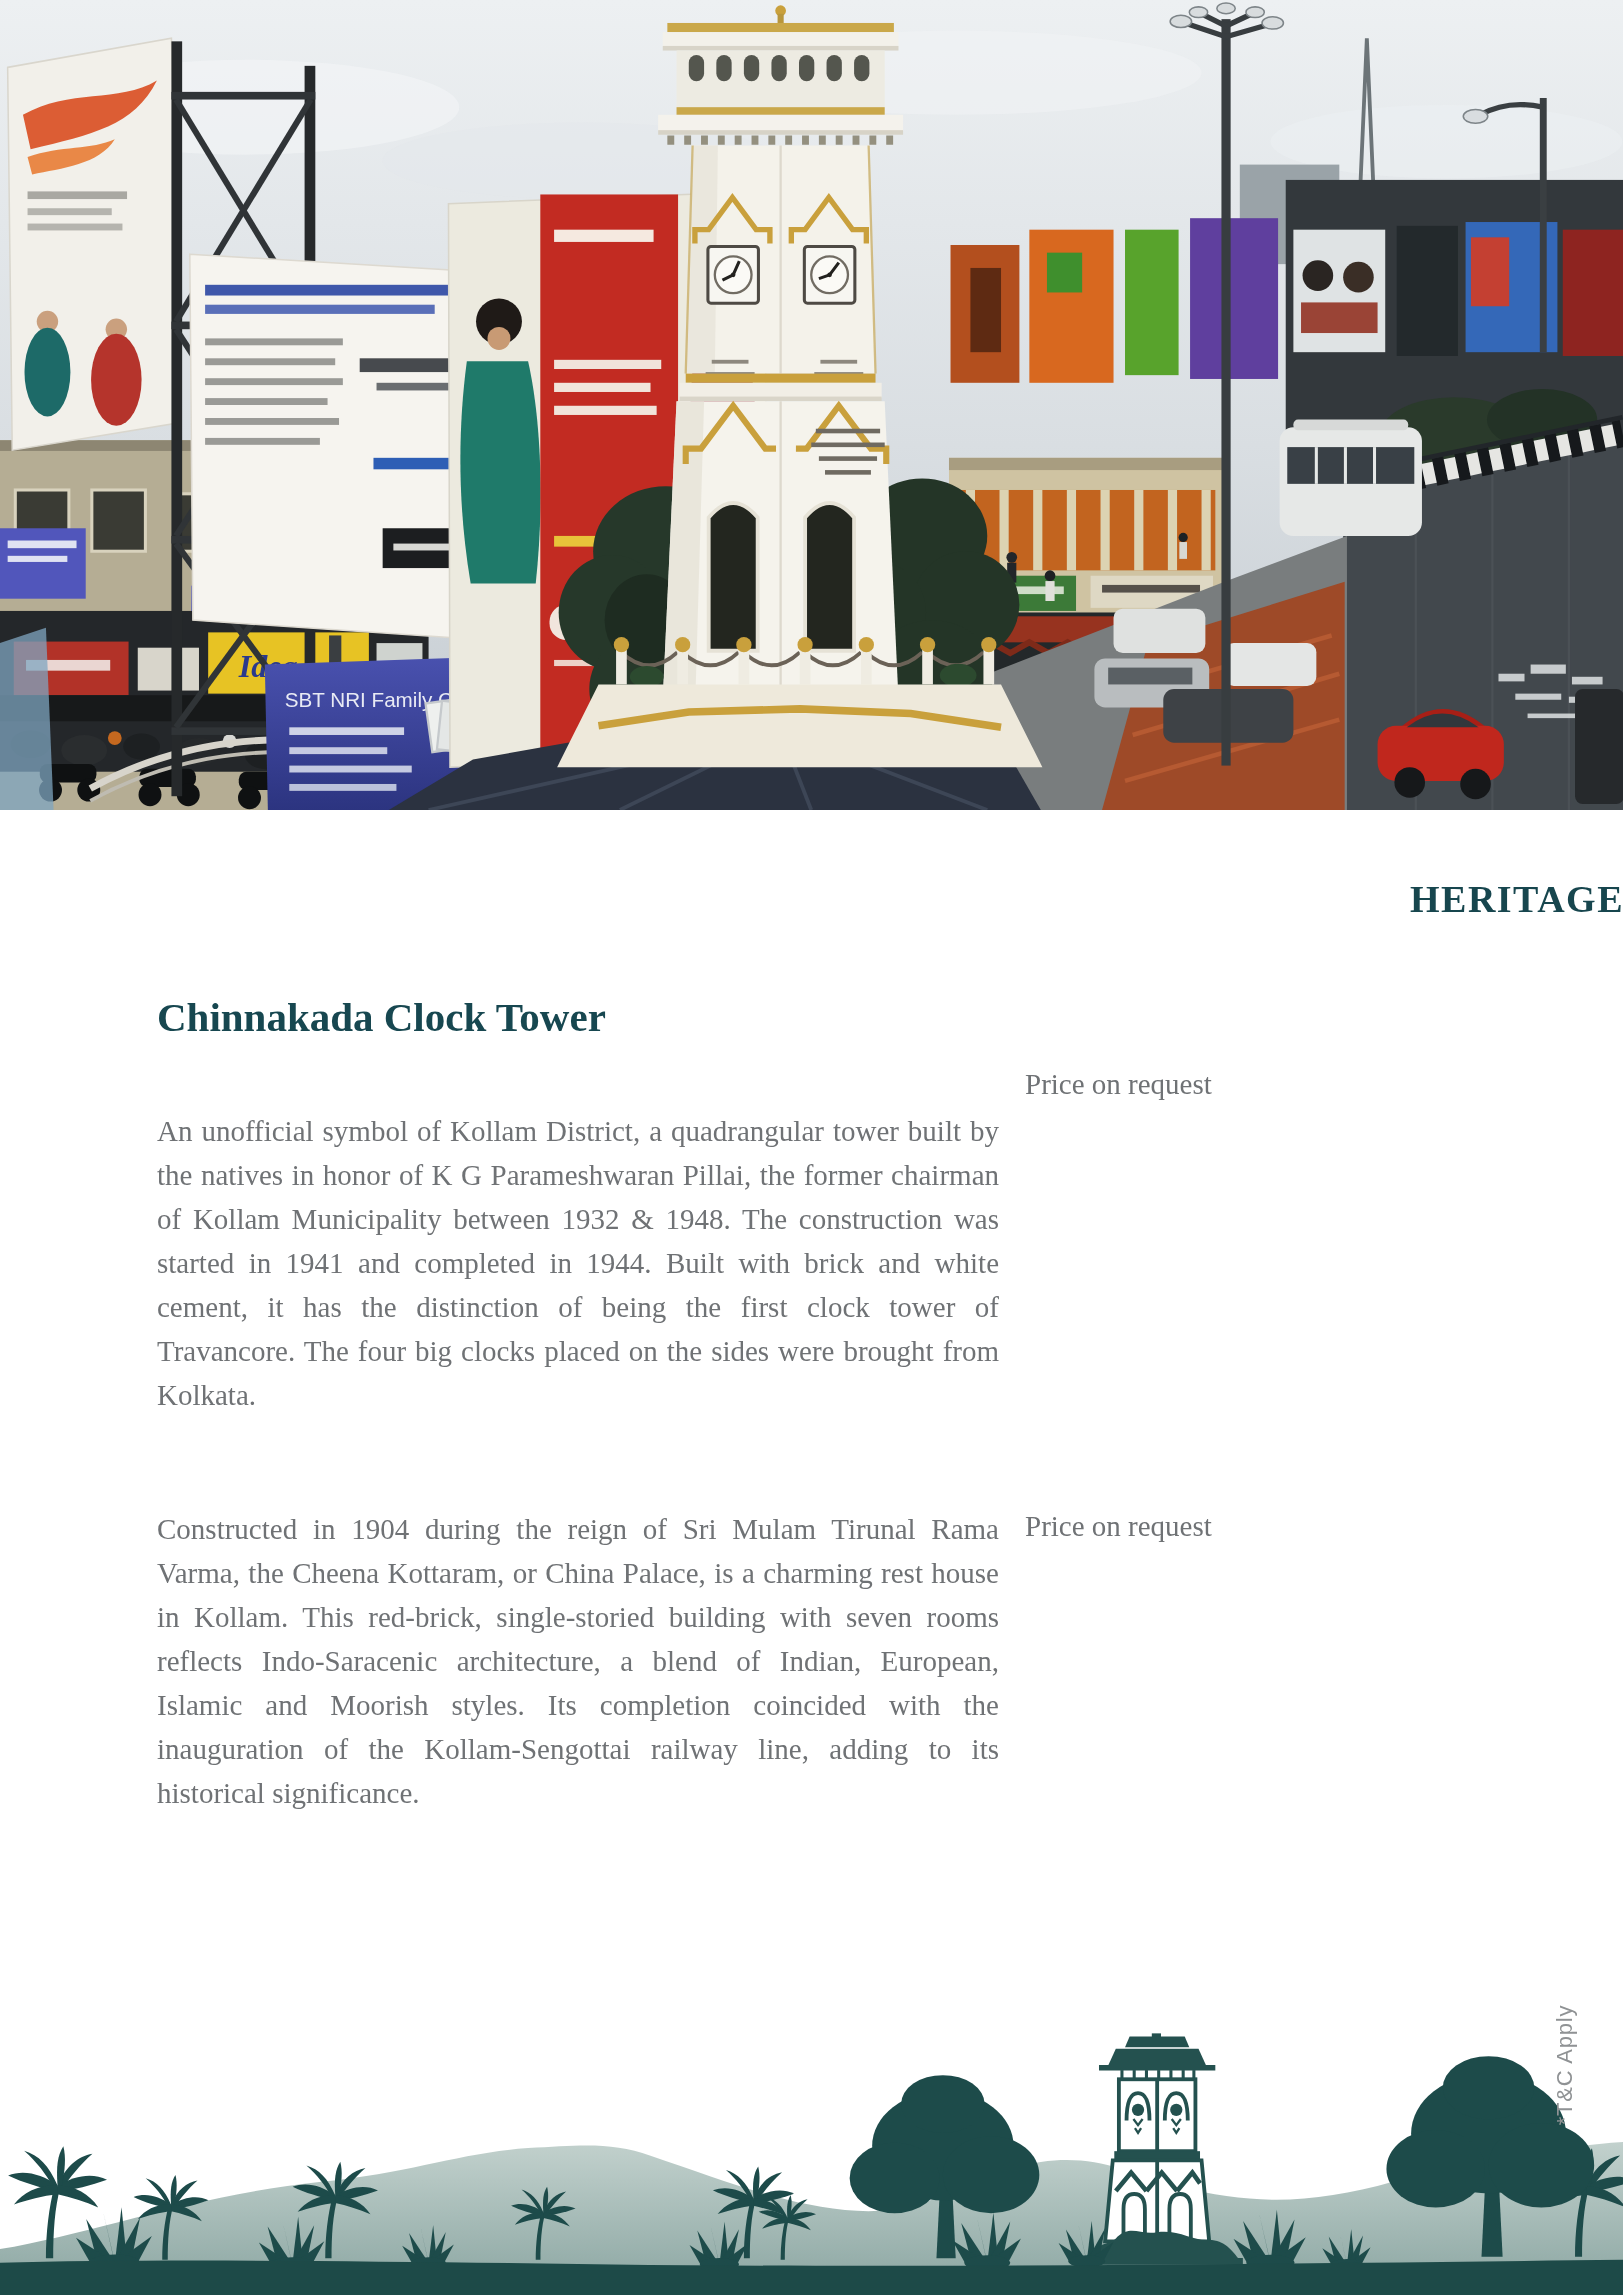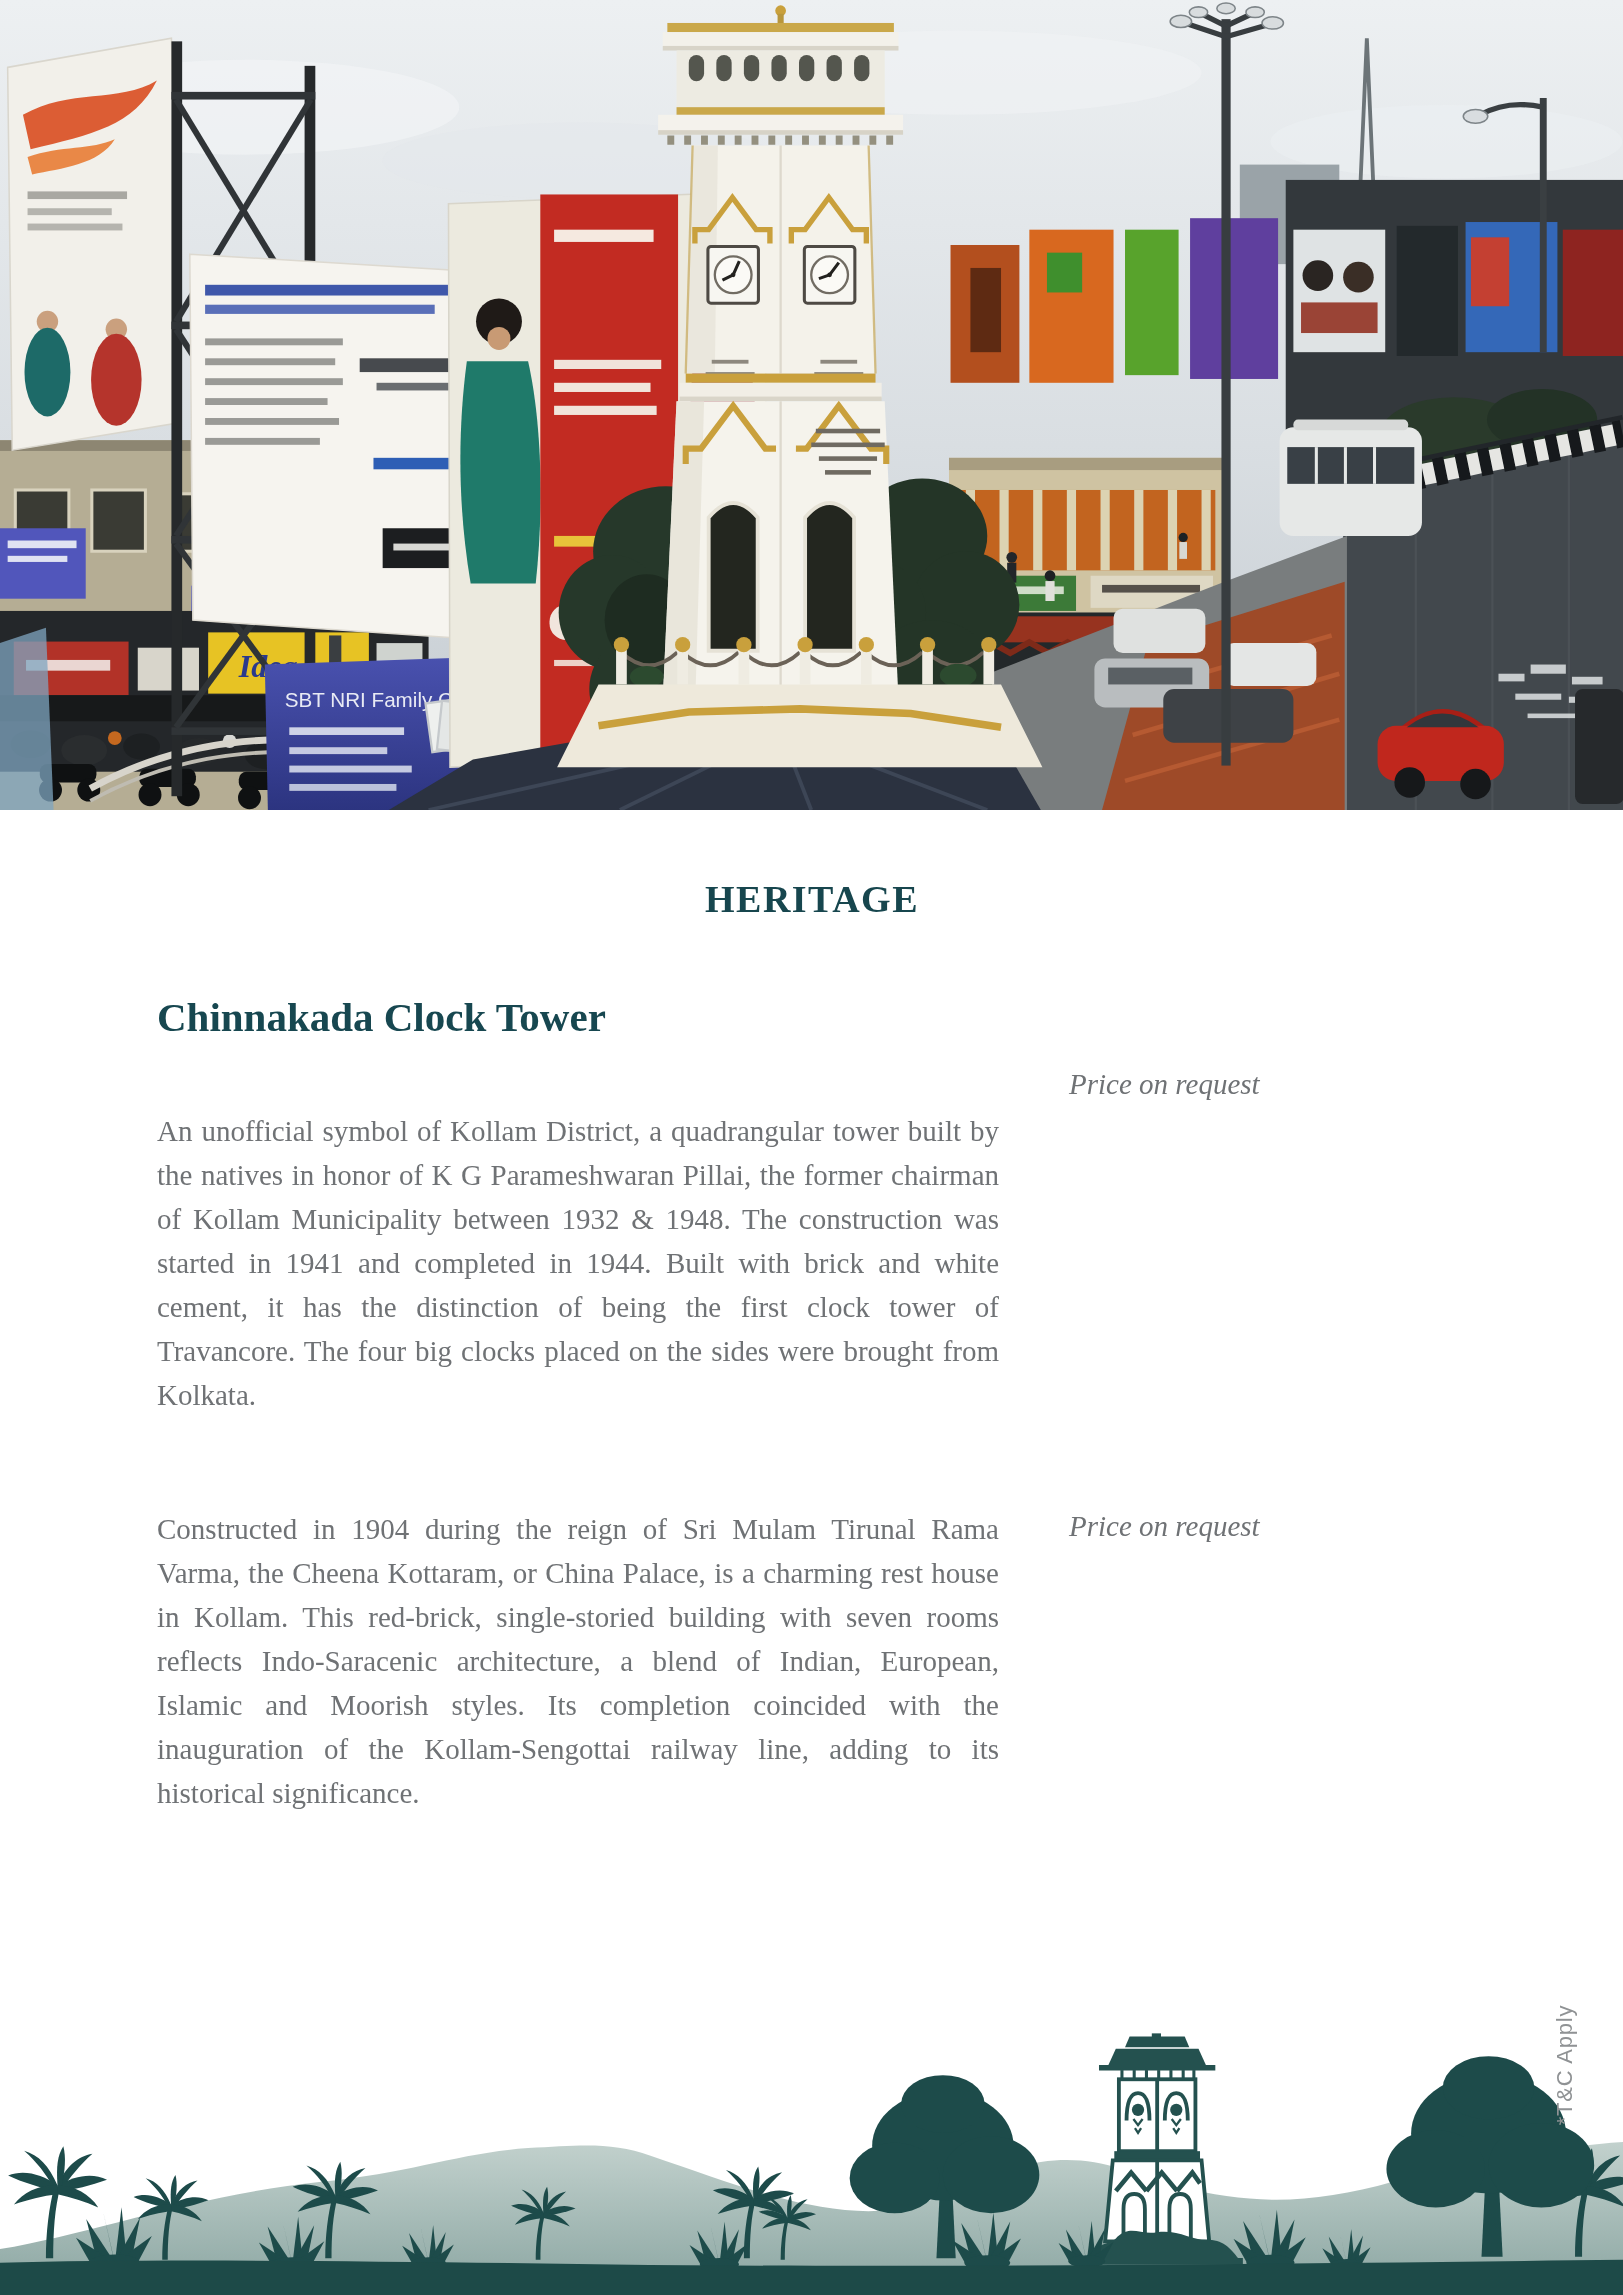--- a/index.html
+++ b/index.html
@@ -1,29 +1,29 @@
 <!DOCTYPE html>
 <html style="font-size:12.2px"><head>
 <meta charset="utf-8">
 <style>
   html,body{margin:0;padding:0;background:#fff;}
   .page{position:relative;width:1624px;height:2295px;background:#ffffff;overflow:hidden;
         font-family:"Liberation Serif", serif;}
   .hero{position:absolute;top:0;left:0;width:1624px;height:810px;display:block;}
-  .page-heading{position:absolute;top:877px;left:0;width:1624px;text-align:center;
+  .page-heading{position:absolute;top:877px;left:0;width:1624px;text-align:right;
         font-size:38px;letter-spacing:1.5px;color:#17464e;font-weight:600;}
   .section-title{position:absolute;left:157px;font-size:41px;color:#174750;font-weight:600;
         letter-spacing:0px;white-space:nowrap;}
   .title-1{top:993px;}
   .title-2{top:1443px;}
   .para{position:absolute;left:157px;width:842px;font-size:29px;line-height:44px;
         color:#6f7275;text-align:justify;}
   .para-1{top:1109px;}
   .para-2{top:1507px;}
-  .price{position:absolute;left:1069px;font-size:29px;color:#6f7275;white-space:nowrap;font-style:italic;}
+  .price{position:absolute;left:1025px;font-size:29px;color:#6f7275;white-space:nowrap;}
   .price-1{top:1068px;}
   .price-2{top:1510px;}
   .footer-art{position:absolute;top:1989px;left:0;width:1624px;height:306px;display:block;}
   .tnc{position:absolute;left:1450px;top:2052px;width:230px;height:26px;text-align:center;
         transform:rotate(-90deg);font-family:"Liberation Sans", sans-serif;
         font-size:22px;color:#8f9294;letter-spacing:0.8px;}
 </style>
 </head>
 <body>
 

